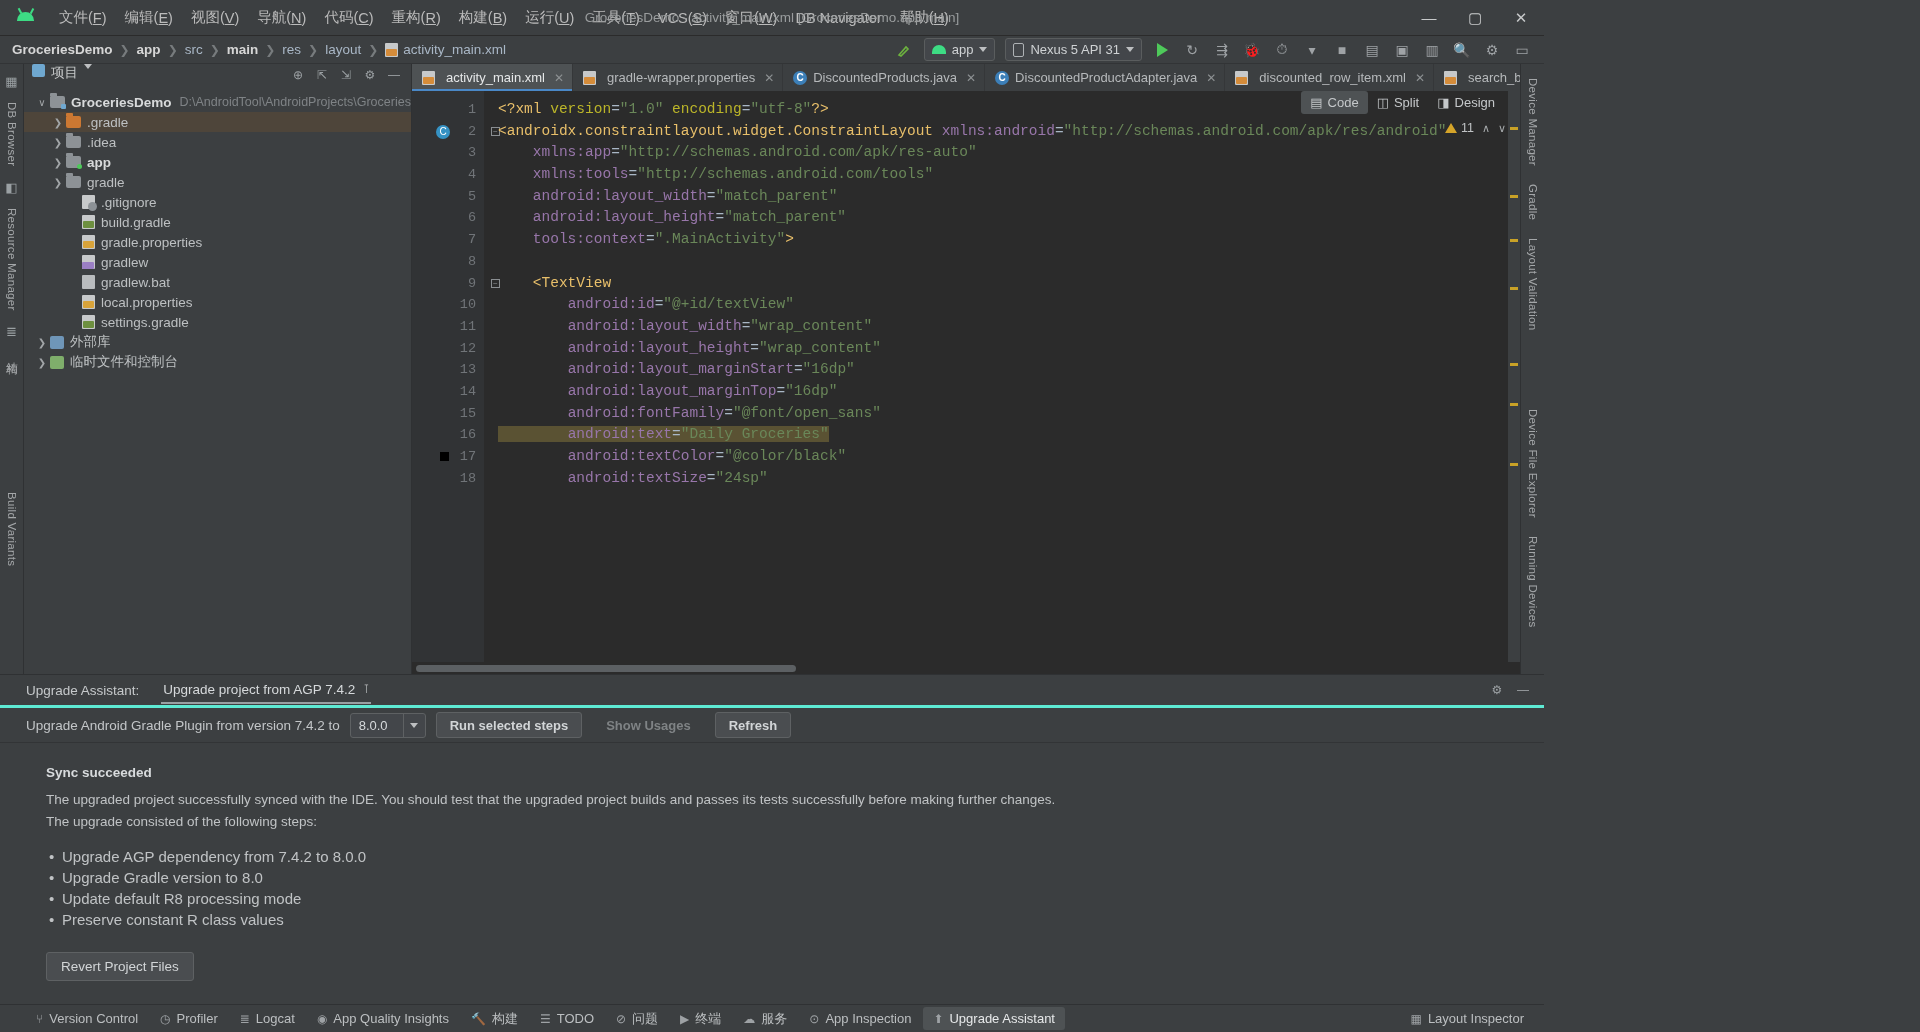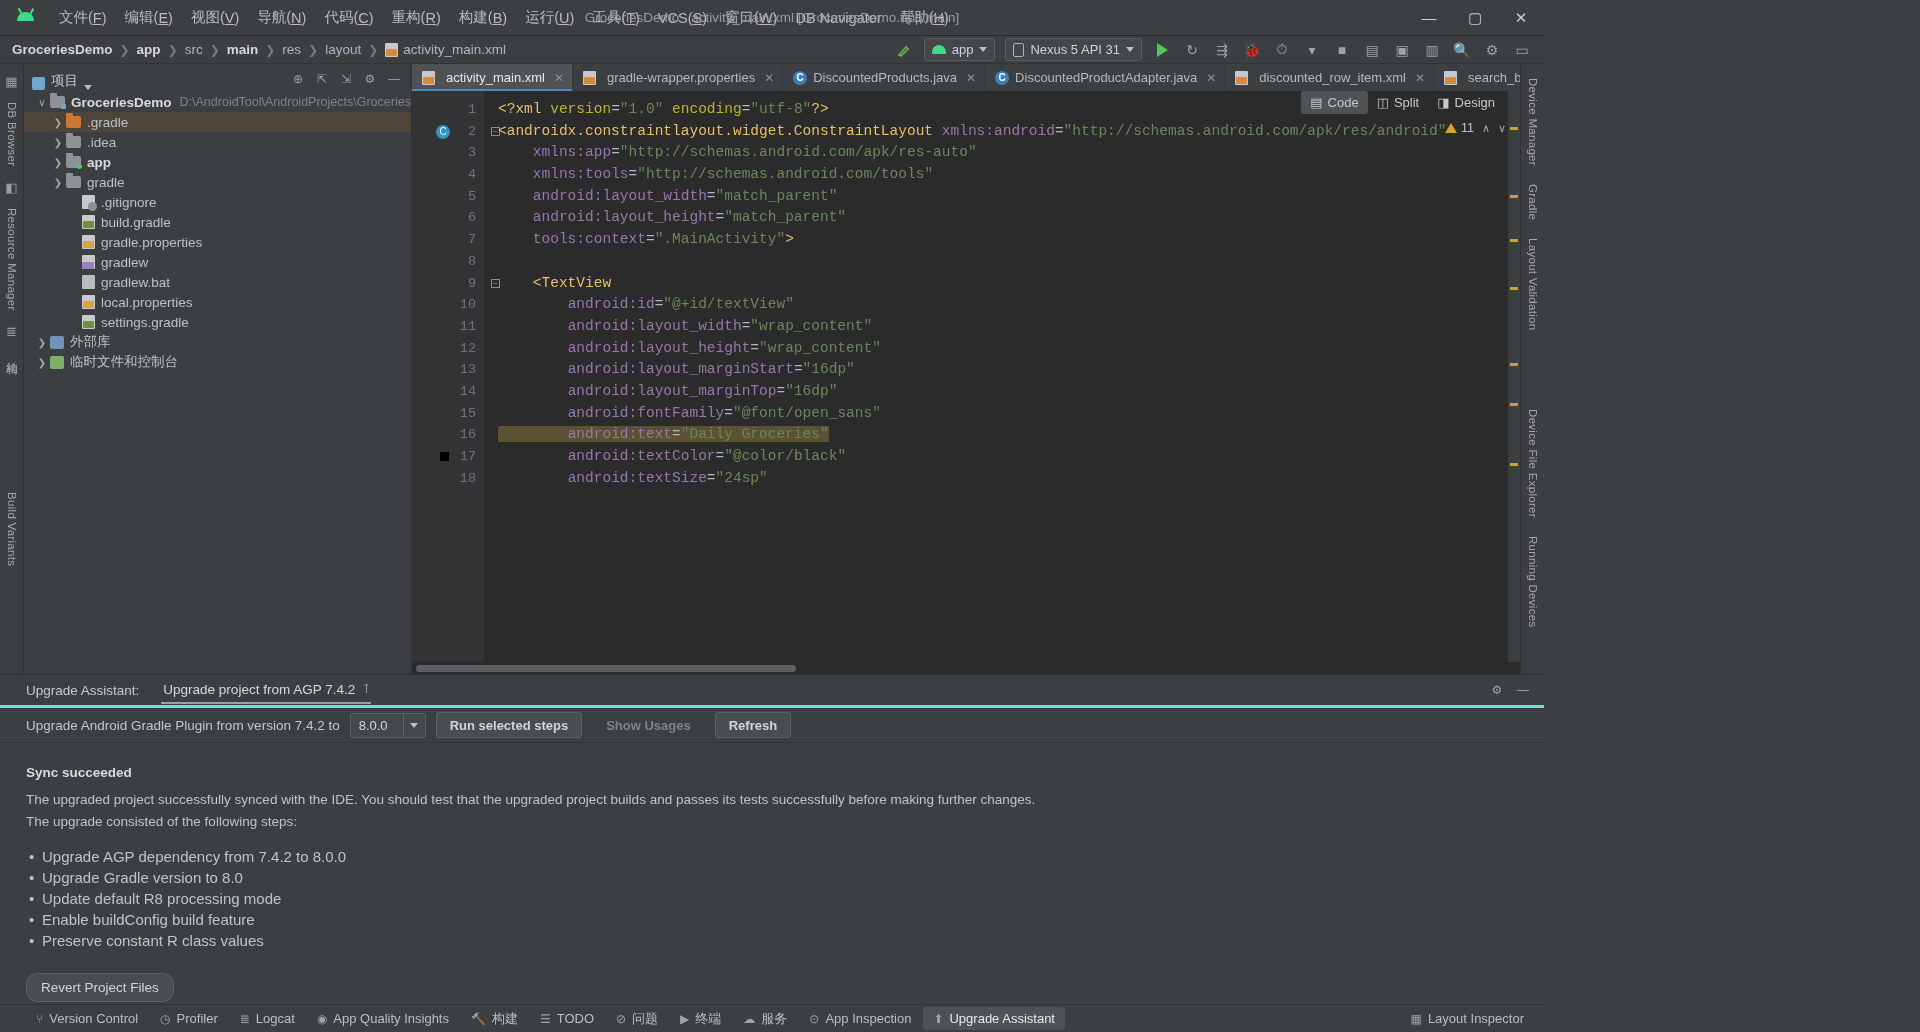--- a/index.html
+++ b/index.html
@@ -88,21 +88,21 @@
     padding: 8px 3px; white-space: nowrap; letter-spacing: .3px;
   }
   .rail-ico { width: 20px; height: 22px; display:flex;align-items:center;justify-content:center;font-size:13px;color:#9aa0a3; }
 
   
   .project {
     width: 388px; background: #3c3f41; flex: none; display: flex; flex-direction: column;
     border-right: 1px solid #2f3133; min-height: 0;
   }
   .proj-head {
-    height: 26px; display: flex; align-items: flex-end; padding: 0 6px 0 8px; gap: 6px; flex:none;
+    height: 26px; display: flex; align-items: flex-start; padding: 0 6px 0 8px; gap: 6px; flex:none;
   }
   .proj-title { font-size: 13.5px; color: #c7c9ca; }
   .sq { width:13px;height:13px;background:#6fa8d0;border-radius:2px;flex:none; }
   .proj-head .sp { margin-left: auto; display: flex; gap: 2px; }
   .ph-ico { width:22px;height:22px;display:flex;align-items:center;justify-content:center;font-size:12px;color:#9ba0a3;border-radius:3px; }
   .tree { flex: 1; overflow: hidden; padding-top: 2px; font-size: 13.5px; }
   .trow { height: 20px; display: flex; align-items: center; white-space: nowrap; }
   .trow.sel { background: #4e453a; }
   .arrow { width: 16px; text-align: center; color: #a2a6a8; font-size: 10px; flex:none; }
   .folder { width: 15px; height: 12px; background: #8d9296; border-radius: 1px 2px 2px 2px; margin-right: 6px; position: relative; flex:none; }
@@ -201,28 +201,28 @@
     border-radius: 3px; background: #43464a; overflow: hidden;
   }
   .vselect .val { padding: 0 10px 0 8px; font-size: 13px; color: #d6d9db; min-width: 52px; }
   .vselect .arw { width: 22px; height: 100%; display:flex;align-items:center;justify-content:center; border-left: 1px solid #5e6163; }
   .btn {
     height: 26px; padding: 12px 13px; border: 1px solid #5e6163; border-radius: 3px;
     background: #4a4d50; font-size: 13px; color: #d2d5d7; display:flex;align-items:center;
     font-weight: bold;
   }
   .btn.ghost { border-color: transparent; background: transparent; color: #81858800; color:#7f8385; }
-  .ua-body { flex: 1; padding: 22px 0 0 26px; overflow: hidden; position: relative; }
+  .ua-body { flex: 1; padding: 22px 0 0 46px; overflow: hidden; position: relative; }
   .sync-t { font-size: 13.5px; font-weight: bold; color: #d8dbdd; margin-bottom: 9px; }
   .ua-p { font-size: 13.5px; color: #c0c3c5; line-height: 22px; }
   .ua-list { margin-top: 13px; list-style: none; }
   .ua-list li { font-size: 15px; color: #c0c3c5; line-height: 21px; padding-left: 16px; position: relative; }
   .ua-list li:before { content:'•'; position: absolute; left: 3px; color:#c0c3c5; }
   .revert {
-    margin-top: 22px; height: 29px; padding: 0 14px; border: 1px solid #5e6163; border-radius: 11px;
+    margin-top: 22px; height: 29px; padding: 0 14px; border: 1px solid #5e6163; border-radius: 3px;
     background: #4a4d50; font-size: 13.5px; color: #d2d5d7; display:inline-flex;align-items:center;
   }
 
   
   .toolwin {
     height: 28px; background: #3c3f41; display: flex; align-items: center;
     padding-left: 26px; gap: 2px; flex:none; border-top: 1px solid #2f3133;
   }
   .twtab {
     display: flex; align-items: center; gap: 6px; padding: 4px 10px;
@@ -579,21 +579,20 @@
     </div>
 
     <div class="ua-body">
       <div class="sync-t">Sync succeeded</div>
       <div class="ua-p">The upgraded project successfully synced with the IDE. You should test that the upgraded project builds and passes its tests successfully before making further changes.</div>
       <div class="ua-p">The upgrade consisted of the following steps:</div>
       <ul class="ua-list" id="steps-list">
           <li>Upgrade AGP dependency from 7.4.2 to 8.0.0</li>
           <li>Upgrade Gradle version to 8.0</li>
           <li>Update default R8 processing mode</li>
-          <li>Enable buildConfig build feature</li>
           <li>Preserve constant R class values</li>
         </ul>
       <div class="revert">Revert Project Files</div>
     </div>
 
   </div>
 
   <div class="toolwin" id="toolwin">
       <div class="twtab">
         <span class="twico">⑂</span>

